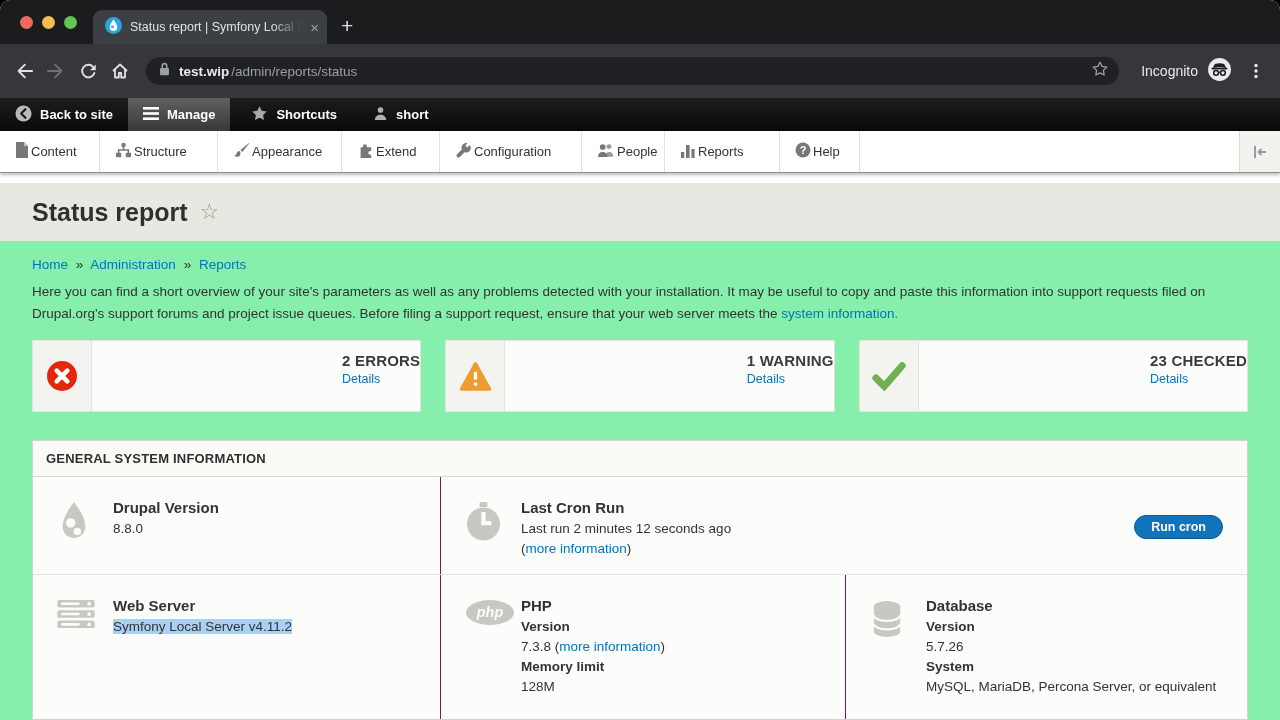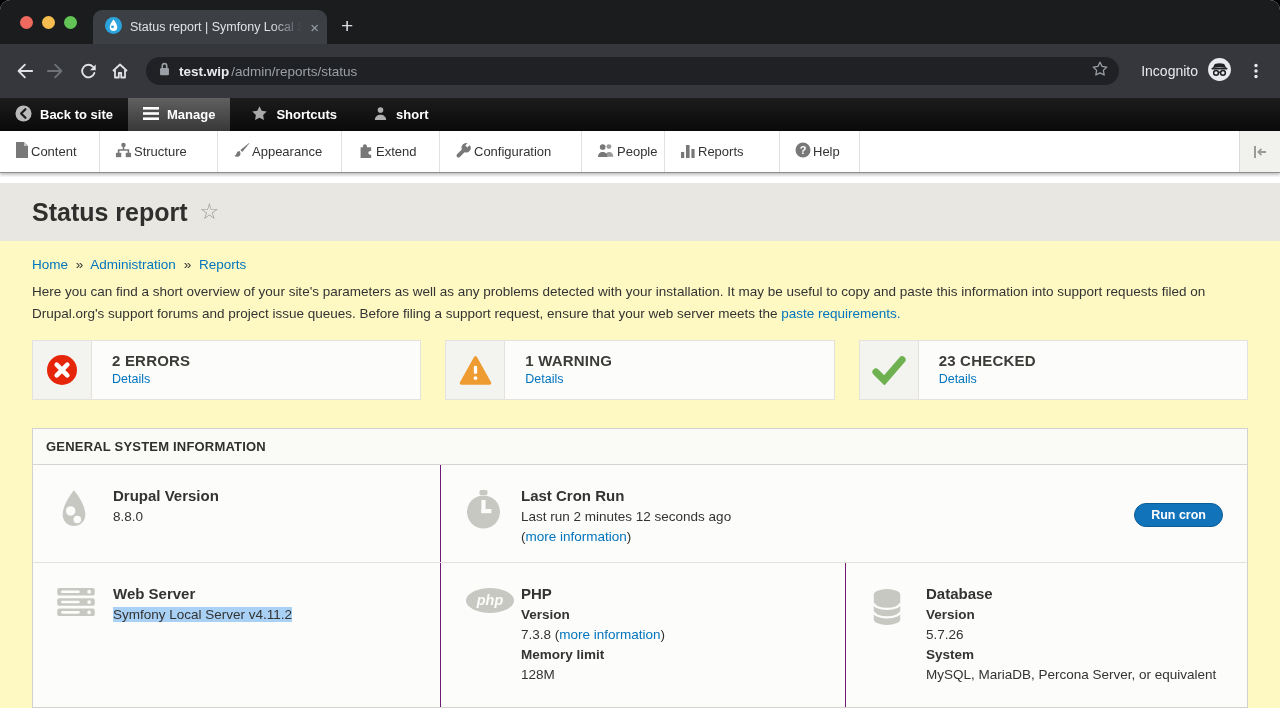--- a/index.html
+++ b/index.html
@@ -40,33 +40,33 @@
     box-shadow:0 2px 3px rgba(0,0,0,.25);position:relative;z-index:5;}
   .menu-item{display:flex;align-items:center;gap:2px;padding-left:15px;box-sizing:border-box;
     border-right:1px solid #e3e1dd;color:#333;font-size:13px;}
   .menu-item:nth-child(1){width:100px}.menu-item:nth-child(2){width:118px}.menu-item:nth-child(3){width:124px}
   .menu-item:nth-child(4){width:98px}.menu-item:nth-child(5){width:142px}.menu-item:nth-child(6){width:83px}
   .menu-item:nth-child(7){width:115px}.menu-item:nth-child(8){width:80px}
   .menu-fill{flex:1;}
   .menu-toggle{width:40px;background:#f1f1ee;border-left:1px solid #dcdad6;display:flex;align-items:center;justify-content:center;}
 
   
-  .content{background:#fef9c3;}
+  .content{background:#86efac;}
   .title-band{margin-top:10px;height:58px;background:#e8e7e1;display:flex;align-items:center;padding:0 32px;gap:12px;}
   .title-band h1{margin:0;font-size:25px;color:#2f2f2d;font-weight:bold;}
   .fav-star{color:#9a9a8c;font-size:22px;line-height:22px;}
   .breadcrumb{margin:16px 32px 0;font-size:13.5px;color:#333;}
   .breadcrumb a{color:var(--link);text-decoration:none;}
   .bc-sep{margin:0 4px;}
   .intro{margin:9px 32px 0;max-width:1216px;font-size:13.5px;line-height:21.5px;color:#333;}
   .intro a{color:var(--link);text-decoration:none;}
 
   
   .cards{display:flex;gap:24px;margin:16px 32px 0;}
-  .card{flex:1;height:60px;background:#fcfcfa;border:1px solid #e5e2dd;display:flex;align-items:stretch;box-sizing:border-box;}
+  .card{flex:1;height:72px;background:#fcfcfa;border:1px solid #e5e2dd;display:flex;align-items:stretch;box-sizing:border-box;justify-content:space-between;}
   .card-ic{width:58px;background:#f3f3ef;border-right:1px solid #e5e2dd;display:flex;align-items:center;justify-content:center;}
   .card-tx{padding:11px 0 0 20px;}
   .card-label{font-size:15px;font-weight:bold;color:#3b3b38;letter-spacing:.2px;}
   .card-details{font-size:12.5px;margin-top:3px;}
   .card-details a{color:var(--link);text-decoration:none;}
 
   
   .panel{margin:28px 32px 0;border:1px solid #d5d2cd;background:#fcfcfa;}
   .panel-header{background:#fafaf7;border-bottom:1px solid #d8d5d0;padding:10px 13px;font-size:13px;
     font-weight:bold;color:#2f2f2d;letter-spacing:.2px;}
@@ -304,21 +304,21 @@
     </div>
 
     <div class="breadcrumb">
       <a href="#">Home</a>
       <span class="bc-sep">»</span>
       <a href="#">Administration</a>
       <span class="bc-sep">»</span>
       <a href="#">Reports</a>
     </div>
 
-    <p class="intro"><span>Here you can find a short overview of your site's parameters as well as any problems detected with your installation. It may be useful to copy and paste this information into support requests filed on Drupal.org's support forums and project issue queues. Before filing a support request, ensure that your web server meets the </span><a href="#">paste requirements.</a></p>
+    <p class="intro"><span>Here you can find a short overview of your site's parameters as well as any problems detected with your installation. It may be useful to copy and paste this information into support requests filed on Drupal.org's support forums and project issue queues. Before filing a support request, ensure that your web server meets the </span><a href="#">system information.</a></p>
 
     <div class="cards">
       <div class="card">
         <div class="card-ic">
           <svg width="32" height="32" viewBox="0 0 32 32">
               <circle cx="16" cy="16" r="15" style="fill:var(--error)"></circle>
               <path d="M10.7 10.7 L21.3 21.3 M21.3 10.7 L10.7 21.3" stroke="#fff" stroke-width="4.6" stroke-linecap="round"></path>
             </svg>
         </div>
         <div class="card-tx">

